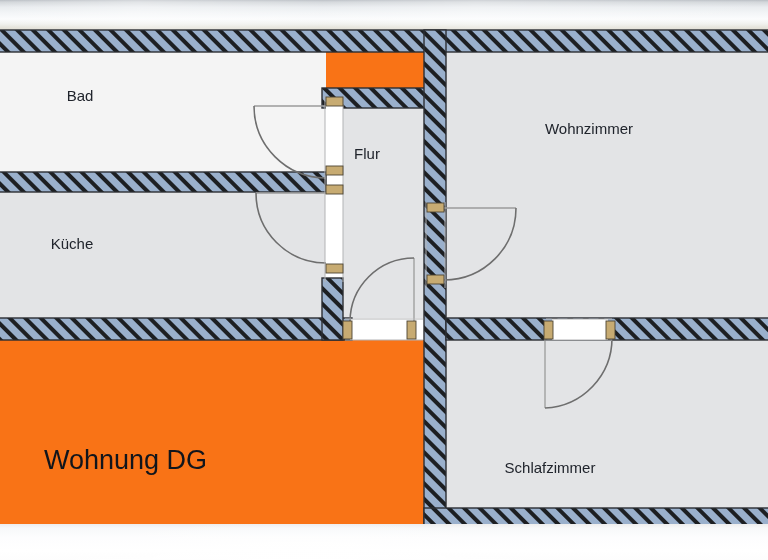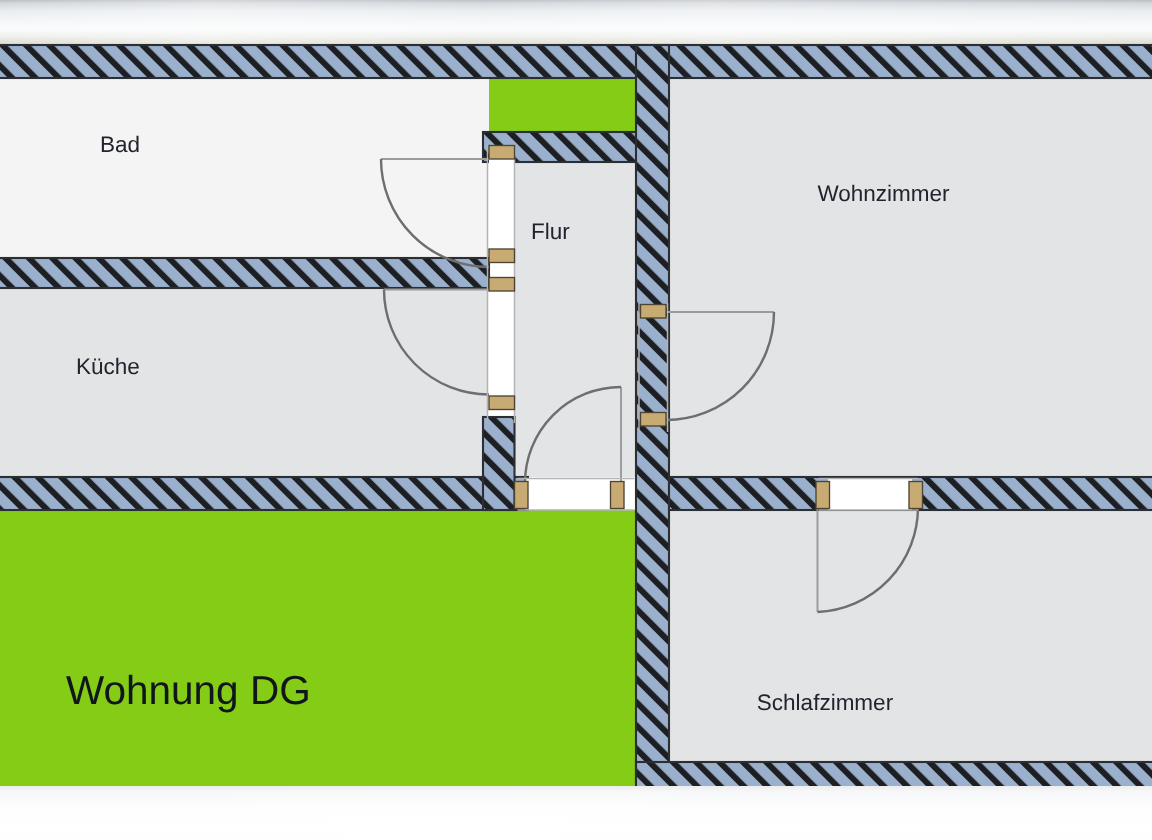--- a/index.html
+++ b/index.html
@@ -9,21 +9,21 @@
     background: #ffffff;
   }
   body {
     font-family: "Liberation Sans", sans-serif;
   }
   #plan-root {
     position: relative;
     width: 768px;
     height: 560px;
     overflow: hidden;
-    background: #84cc16;
+    background: #f97316;
   }
   
   .metal-top {
     position: absolute;
     left: 0; top: 0;
     width: 768px;
     height: 31px;
     background: linear-gradient(to bottom,
         #b9bec4 0px,
         #d2d6da 2px,

